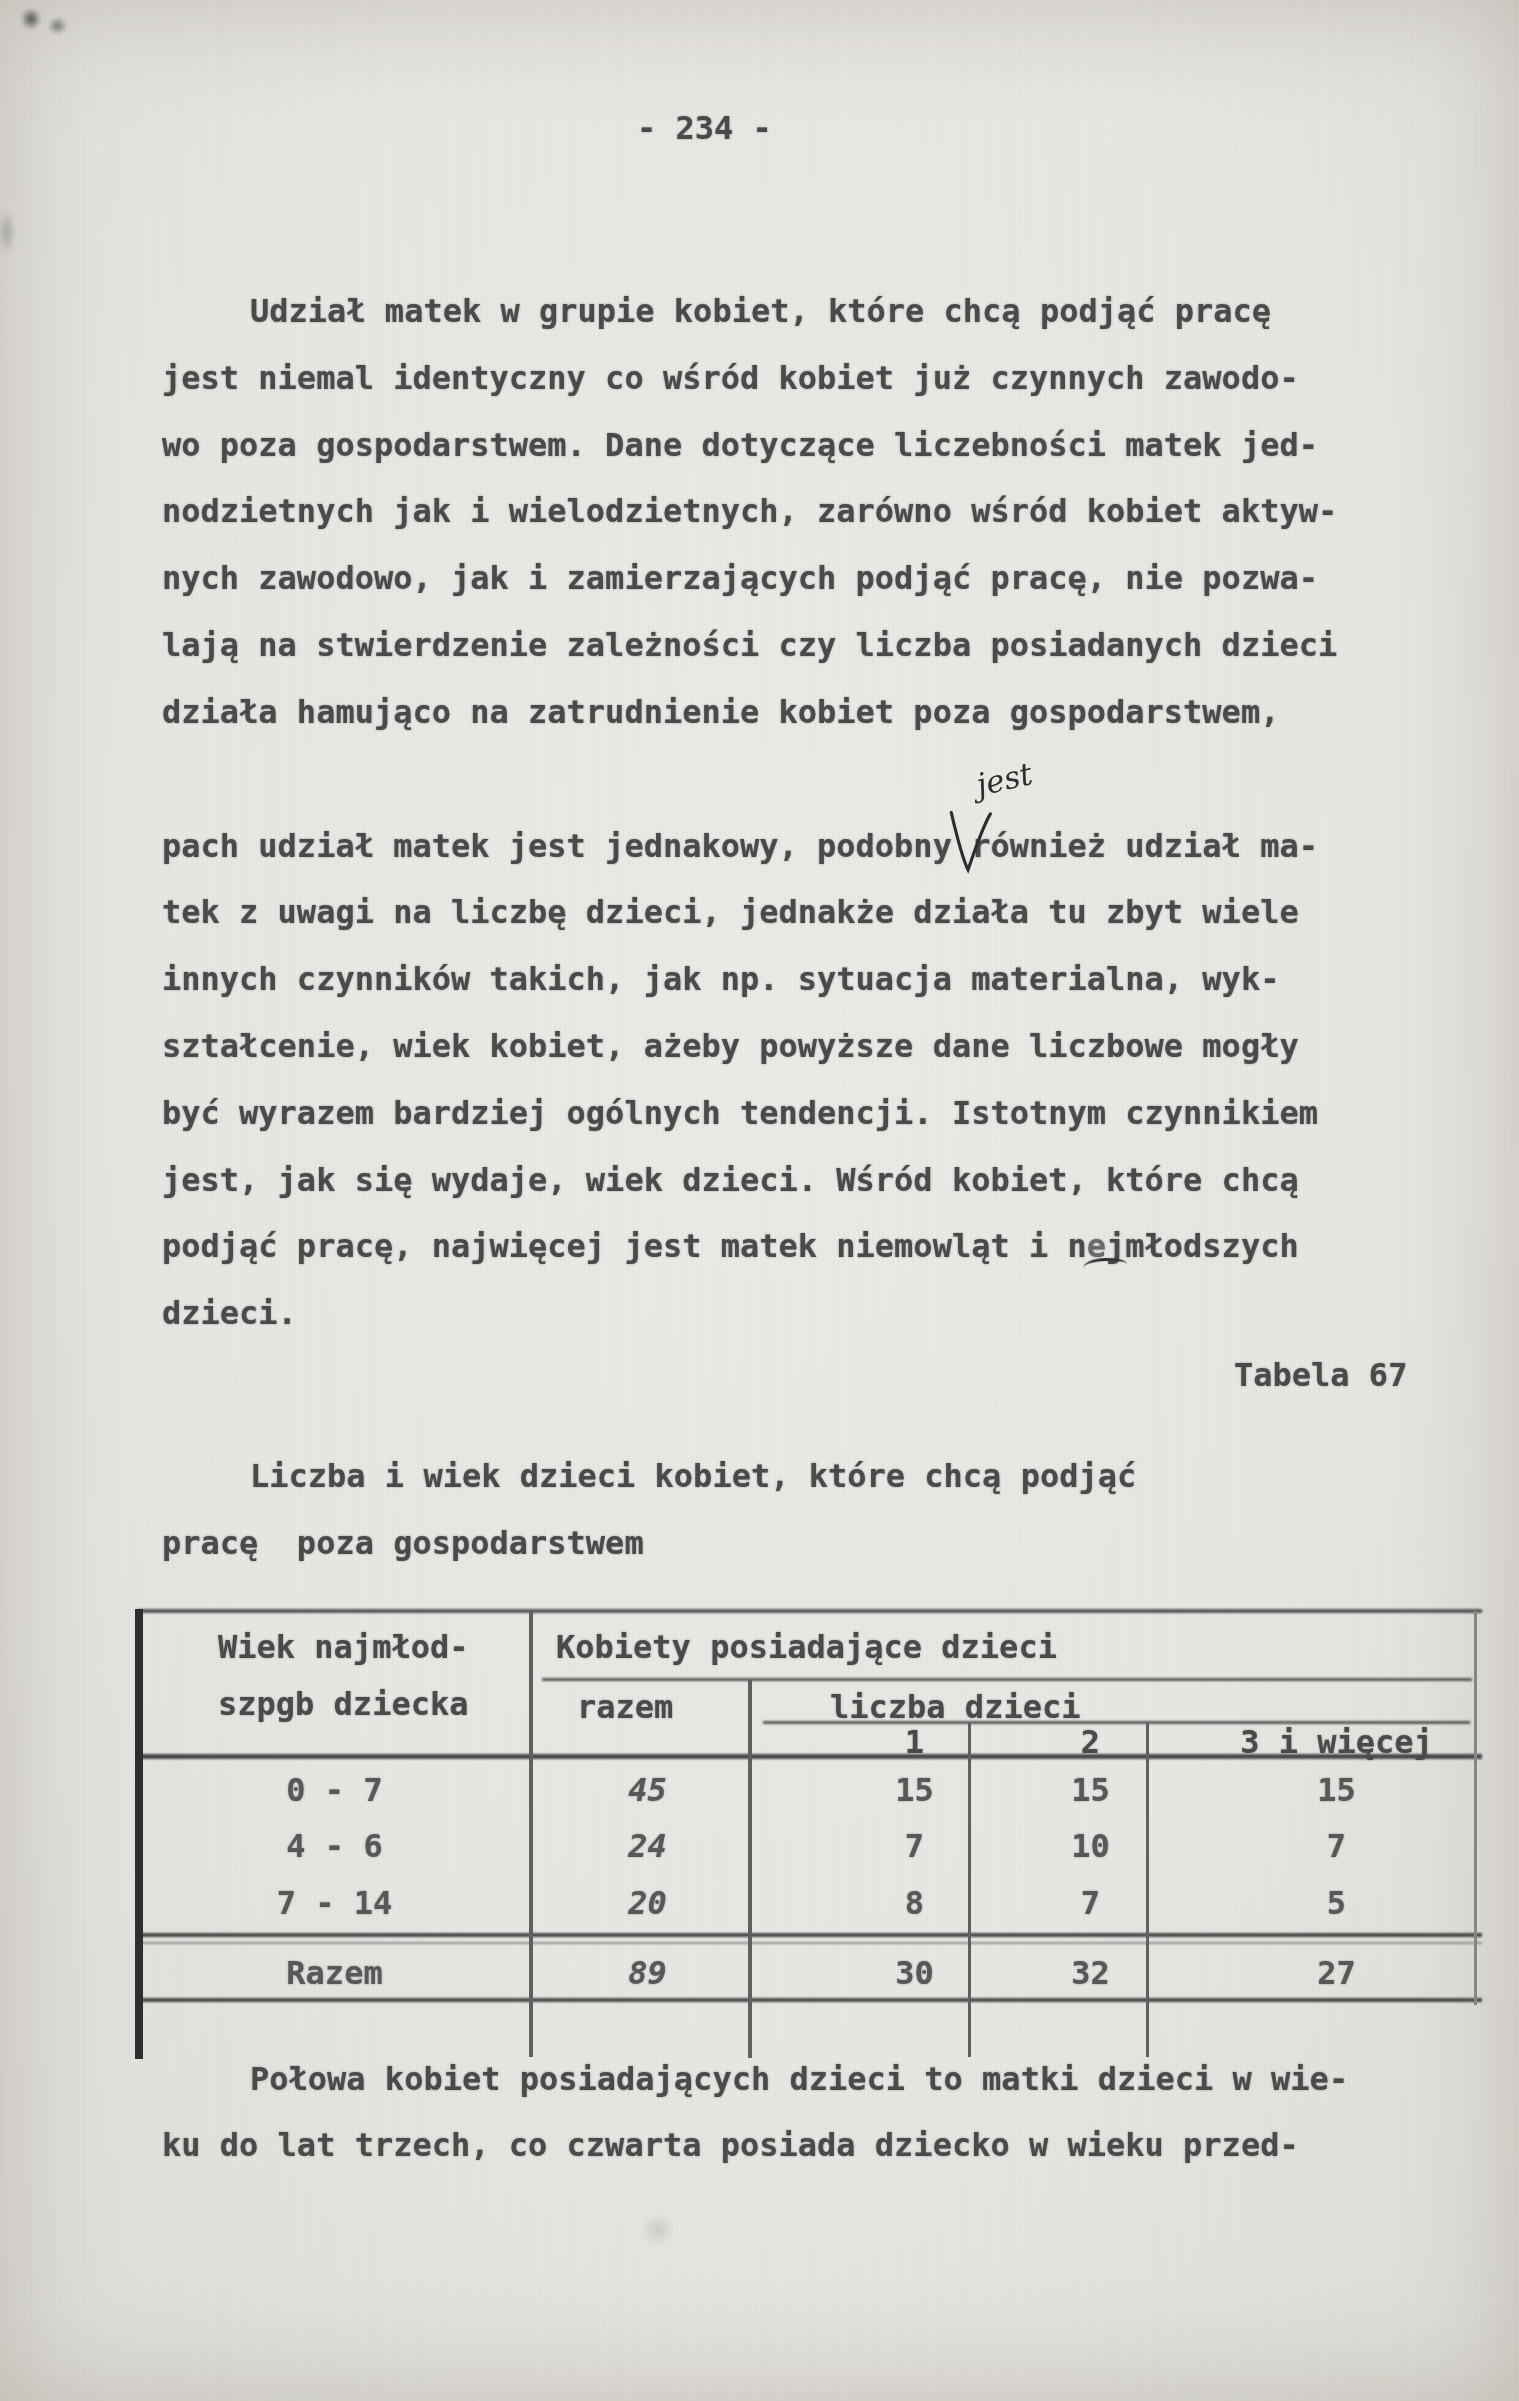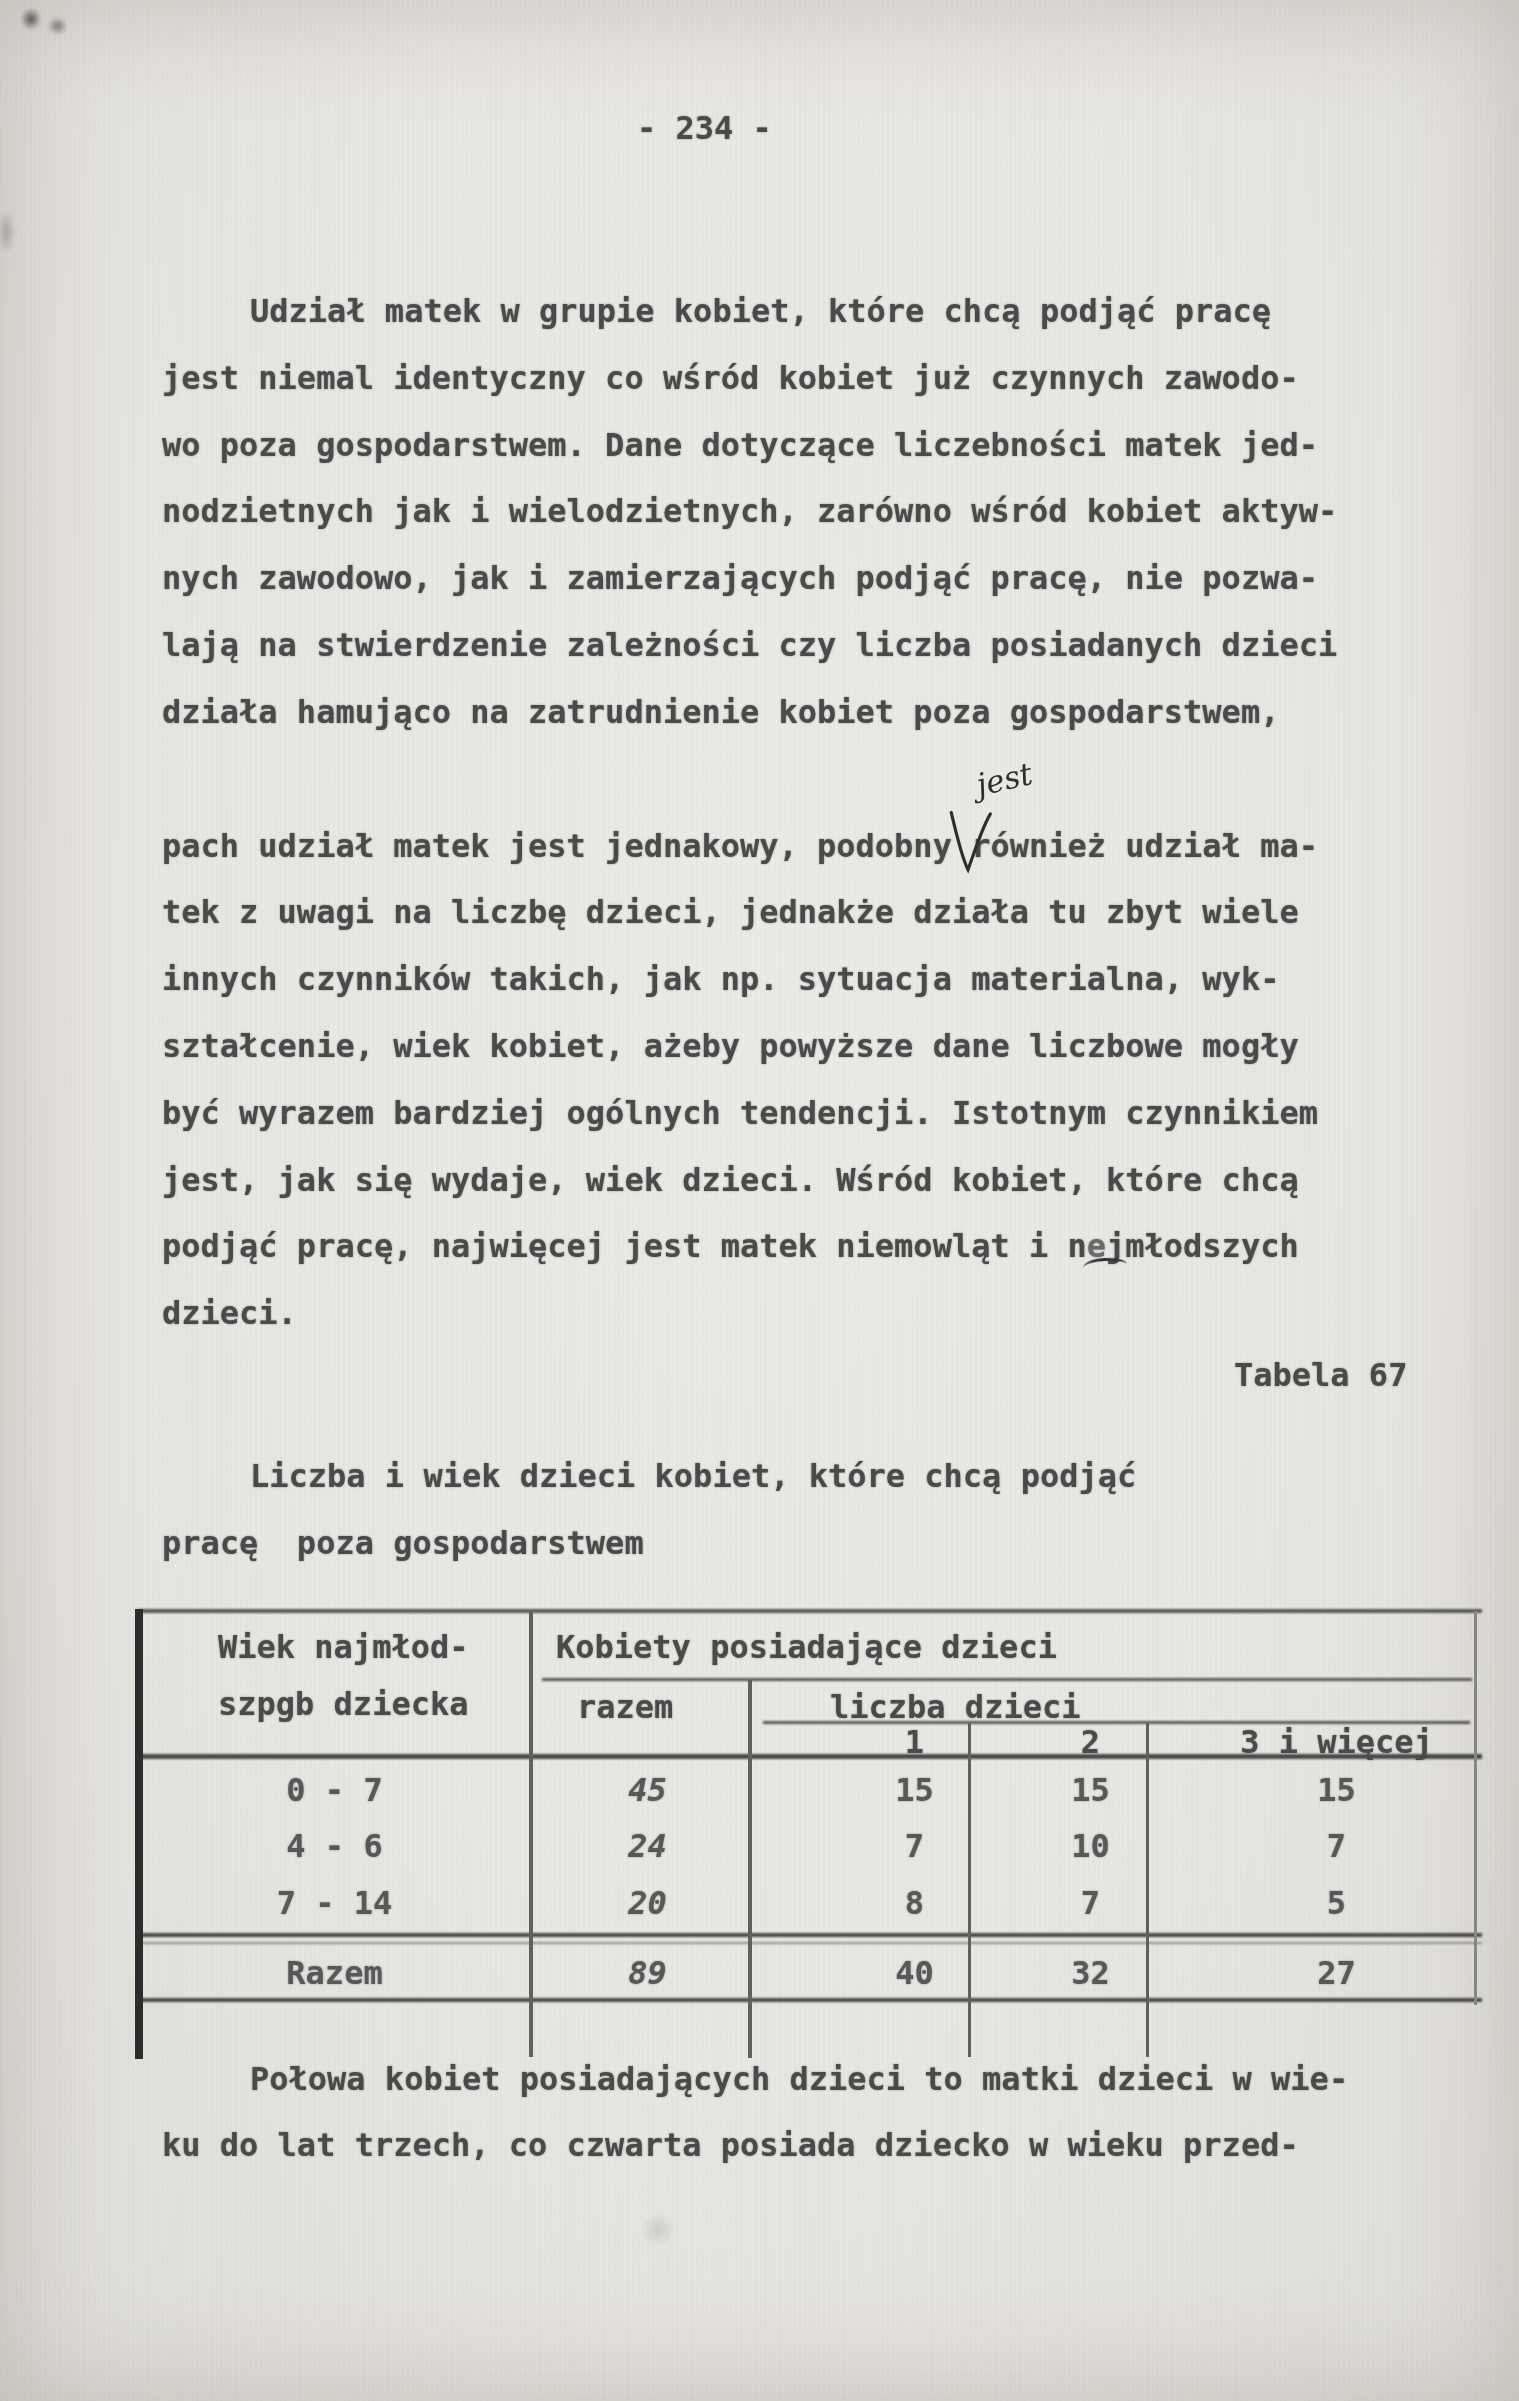--- a/index.html
+++ b/index.html
@@ -151,21 +151,21 @@
   <div class="tw light cell col-c3    row-1">7</div>
 
   <div class="tw light cell col-age   row-2">7 - 14</div>
   <div class="tw light cell col-razem row-2">20</div>
   <div class="tw light cell col-c1    row-2">8</div>
   <div class="tw light cell col-c2    row-2">7</div>
   <div class="tw light cell col-c3    row-2">5</div>
 
   <div class="tw light cell col-age   row-t">Razem</div>
   <div class="tw light cell col-razem row-t">89</div>
-  <div class="tw light cell col-c1    row-t">40</div>
+  <div class="tw light cell col-c1    row-t">30</div>
   <div class="tw light cell col-c2    row-t">32</div>
   <div class="tw light cell col-c3    row-t">27</div>
 
   <div class="tw" style="left:250px;top:2060px;">Połowa kobiet posiadających dzieci to matki dzieci w wie-</div>
   <div class="tw" style="left:162px;top:2126px;">ku do lat trzech, co czwarta posiada dziecko w wieku przed-</div>
 
 </div>
 
 
 </body></html>

